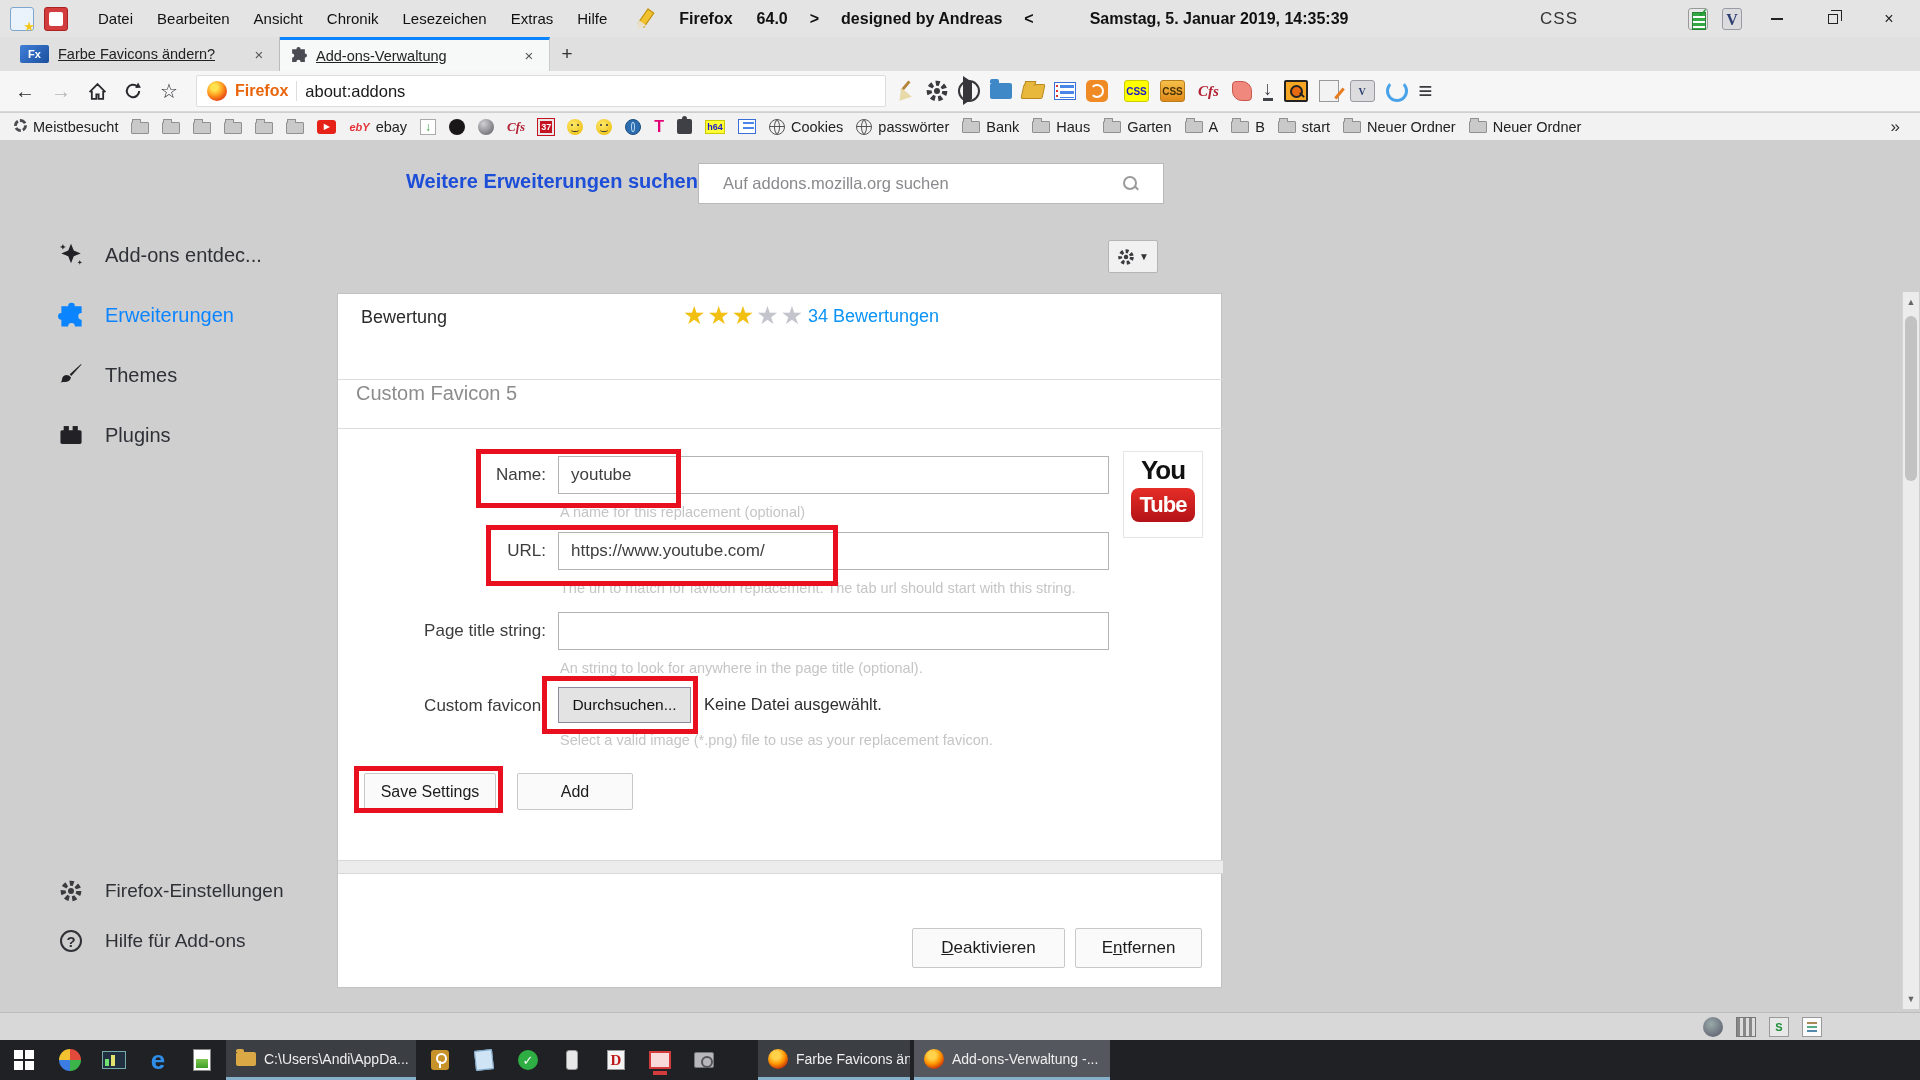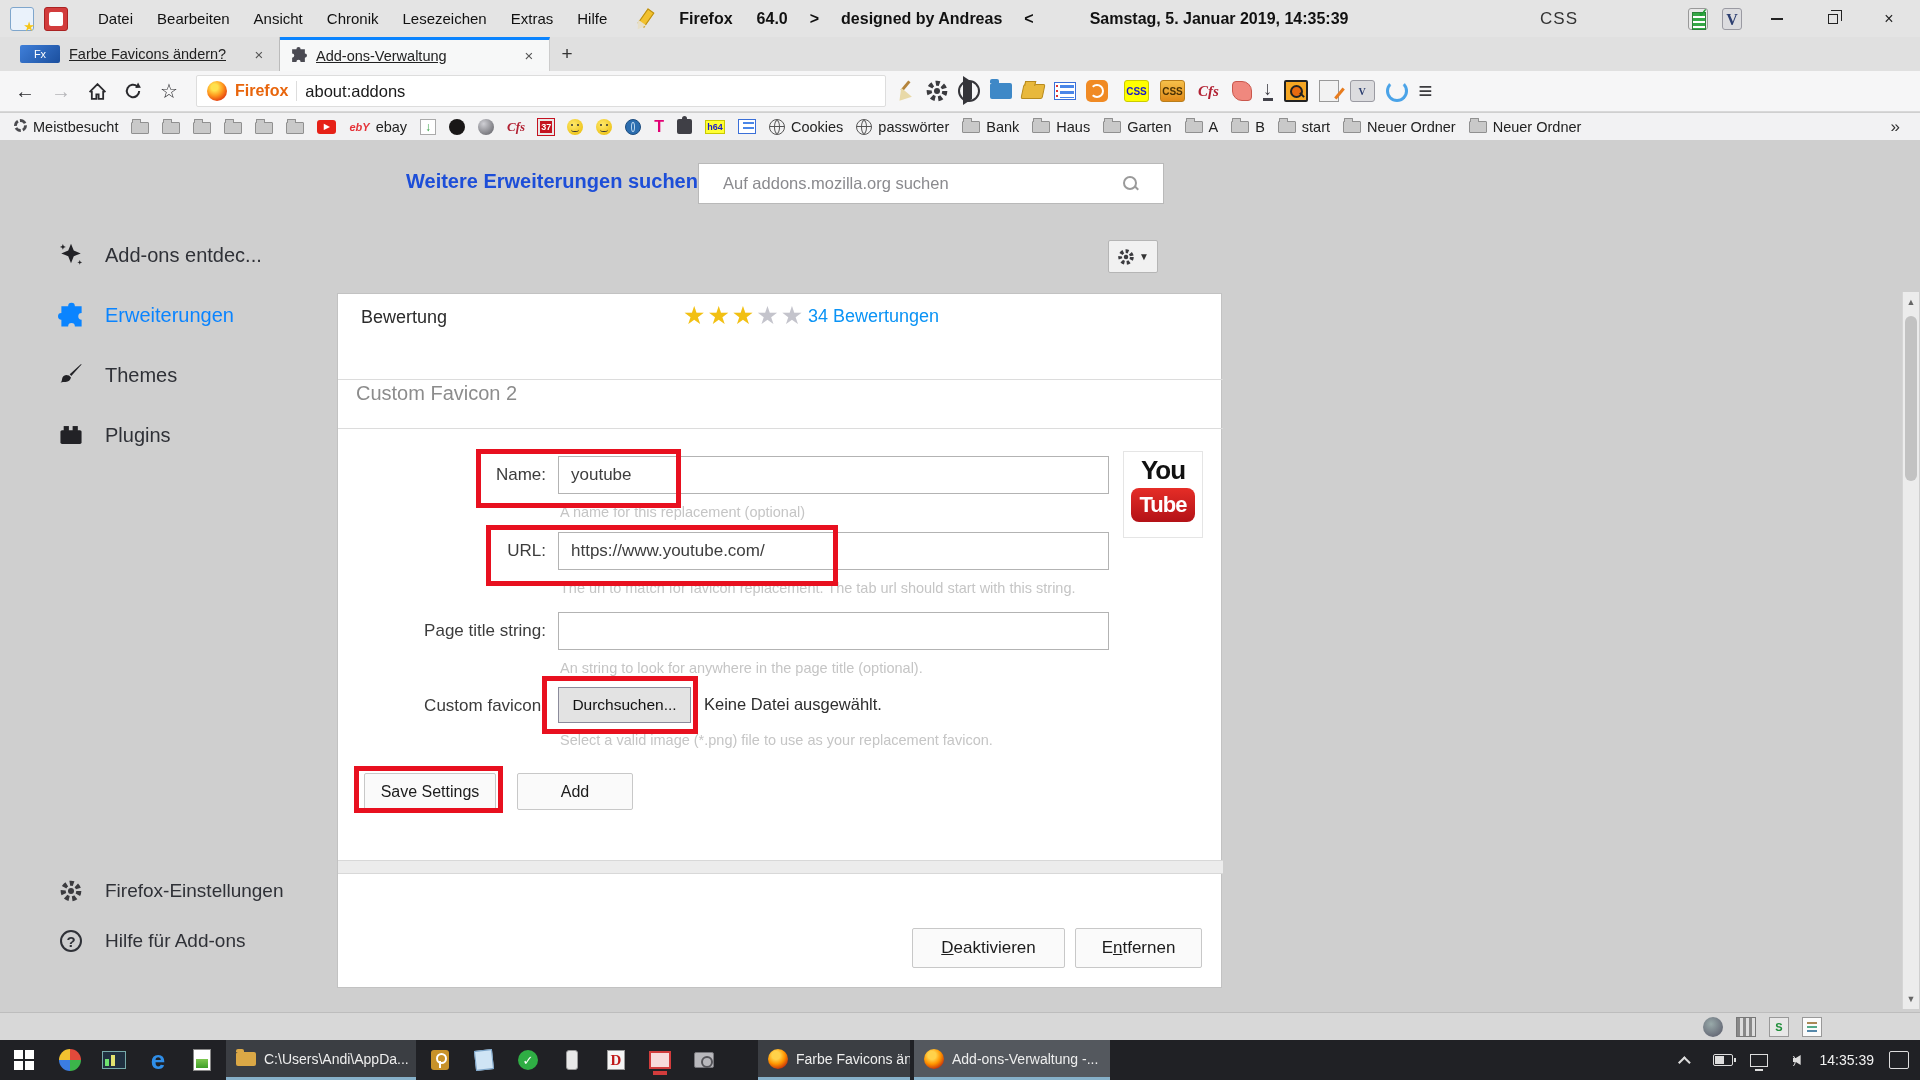--- a/index.html
+++ b/index.html
@@ -29,21 +29,21 @@
   .wc { width:26px; height:24px; display:flex; align-items:center; justify-content:center; color:#222; font-size:16px; cursor:default; }
   .wc-min::before { content:""; width:12px; height:2px; background:#222; }
   .wc-max span { width:10px; height:10px; border:1.5px solid #222; display:block; position:relative; background:#e4e4e4; }
   .wc-max span::before { content:""; position:absolute; left:2px; top:-5px; width:10px; height:10px; border:1.5px solid #222; border-bottom:none; border-left:none; }
 
   
   .tabbar { position:absolute; left:0; top:37px; width:1920px; height:34px; background:#e0e0e0; display:flex; align-items:stretch; padding-left:10px; }
   .tab { display:flex; align-items:center; gap:9px; padding:0 10px; width:270px; font-size:14.5px; color:#222; border-right:1px solid #bbb; position:relative; cursor:default; }
   .tab .tab-close { margin-left:auto; color:#555; font-size:15px; width:20px; text-align:center; }
   .tab.active { background:#f7f8f8; border-top:3px solid #0a84ff; border-right:1px solid #ccc; }
-  .fav-fx { width:40px; height:18px; background:linear-gradient(135deg,#3f7fd9,#1b4f9e); color:#fff; font-size:11px; font-weight:normal; text-align:center; line-height:18px; border-radius:2px; flex:0 0 auto; }
+  .fav-fx { width:29px; height:18px; background:linear-gradient(135deg,#3f7fd9,#1b4f9e); color:#fff; font-size:11px; font-weight:bold; text-align:center; line-height:18px; border-radius:2px; flex:0 0 auto; }
   .tab-label { white-space:nowrap; overflow:hidden;text-decoration:underline; }
   .newtab { width:34px; display:flex; align-items:center; justify-content:center; font-size:19px; color:#333; cursor:default; }
 
   
   .navbar { position:absolute; left:0; top:71px; width:1920px; height:41px; background:#f6f6f7; border-bottom:1px solid #d8d8d8; display:flex; align-items:center; padding:0 10px; gap:6px; }
   .nav-btn { width:30px; height:30px; display:flex; align-items:center; justify-content:center; font-size:20px; color:#2a2a2e; border-radius:2px; }
   .nav-btn.disabled { color:#b5b5b9; }
   .urlbar { width:690px; height:32px; background:#fff; border:1px solid #ddd; border-radius:2px; display:flex; align-items:center; padding:0 10px; gap:8px; margin-left:6px; }
   .ffx-logo { width:20px; height:20px; border-radius:50%; background:radial-gradient(circle at 38% 32%, #ffe14d 0 18%, #ff9a1f 45%, #e33b0e 78%, #b3250a 100%); }
   .ffx-brand { color:#e8650c; font-size:16px; font-weight:bold; }
@@ -497,21 +497,21 @@
         </span>
       <span>Hilfe für Add-ons</span>
     </div>
 
     <div class="panel">
       <span class="rating-label">Bewertung</span>
       <span class="rating-stars"><span class="star filled">★</span><span class="star filled">★</span><span class="star filled">★</span><span class="star">★</span><span class="star">★</span></span>
       <a class="rating-link" href="#">34 Bewertungen</a>
 
       <span class="sep" style="top:85px;"></span>
-      <span class="section-title">Custom Favicon 2</span>
+      <span class="section-title">Custom Favicon 5</span>
       <span class="sep" style="top:134px;"></span>
 
       <label class="f-label" style="top:171px;">Name:</label>
       <input class="f-input" style="top: 162px;" value="youtube">
       <span class="f-help" style="top:210px;">A name for this replacement (optional)</span>
 
       <label class="f-label" style="top:247px;">URL:</label>
       <input class="f-input" style="top: 238px;" value="https://www.youtube.com/">
       <span class="f-help" style="top:286px;">The url to match for favicon replacement. The tab url should start with this string.</span>
 
@@ -607,34 +607,15 @@
         <span class="t-cam"></span>
       </span>
     <div class="task-item" style="width:152px;margin-left:32px;">
       <span class="t-ffx"></span>
       <span>Farbe Favicons ändern...</span>
     </div>
     <div class="task-item focused" style="width:196px;">
       <span class="t-ffx"></span>
       <span>Add-ons-Verwaltung -...</span>
     </div>
-    <div class="tray">
-      <span class="tray-ico">
-          <span class="chev-up"></span>
-        </span>
-      <span class="tray-ico">
-          <span class="batt"></span>
-        </span>
-      <span class="tray-ico">
-          <span class="netmon"></span>
-        </span>
-      <span class="tray-ico">
-          <span class="spk"></span>
-          <span class="spk-waves">)</span>
-        </span>
-      <span class="tray-time">14:35:39</span>
-      <span class="tray-ico">
-          <span class="notif"></span>
-        </span>
-    </div>
   </div>
 
 </div>
 
 </body></html>

